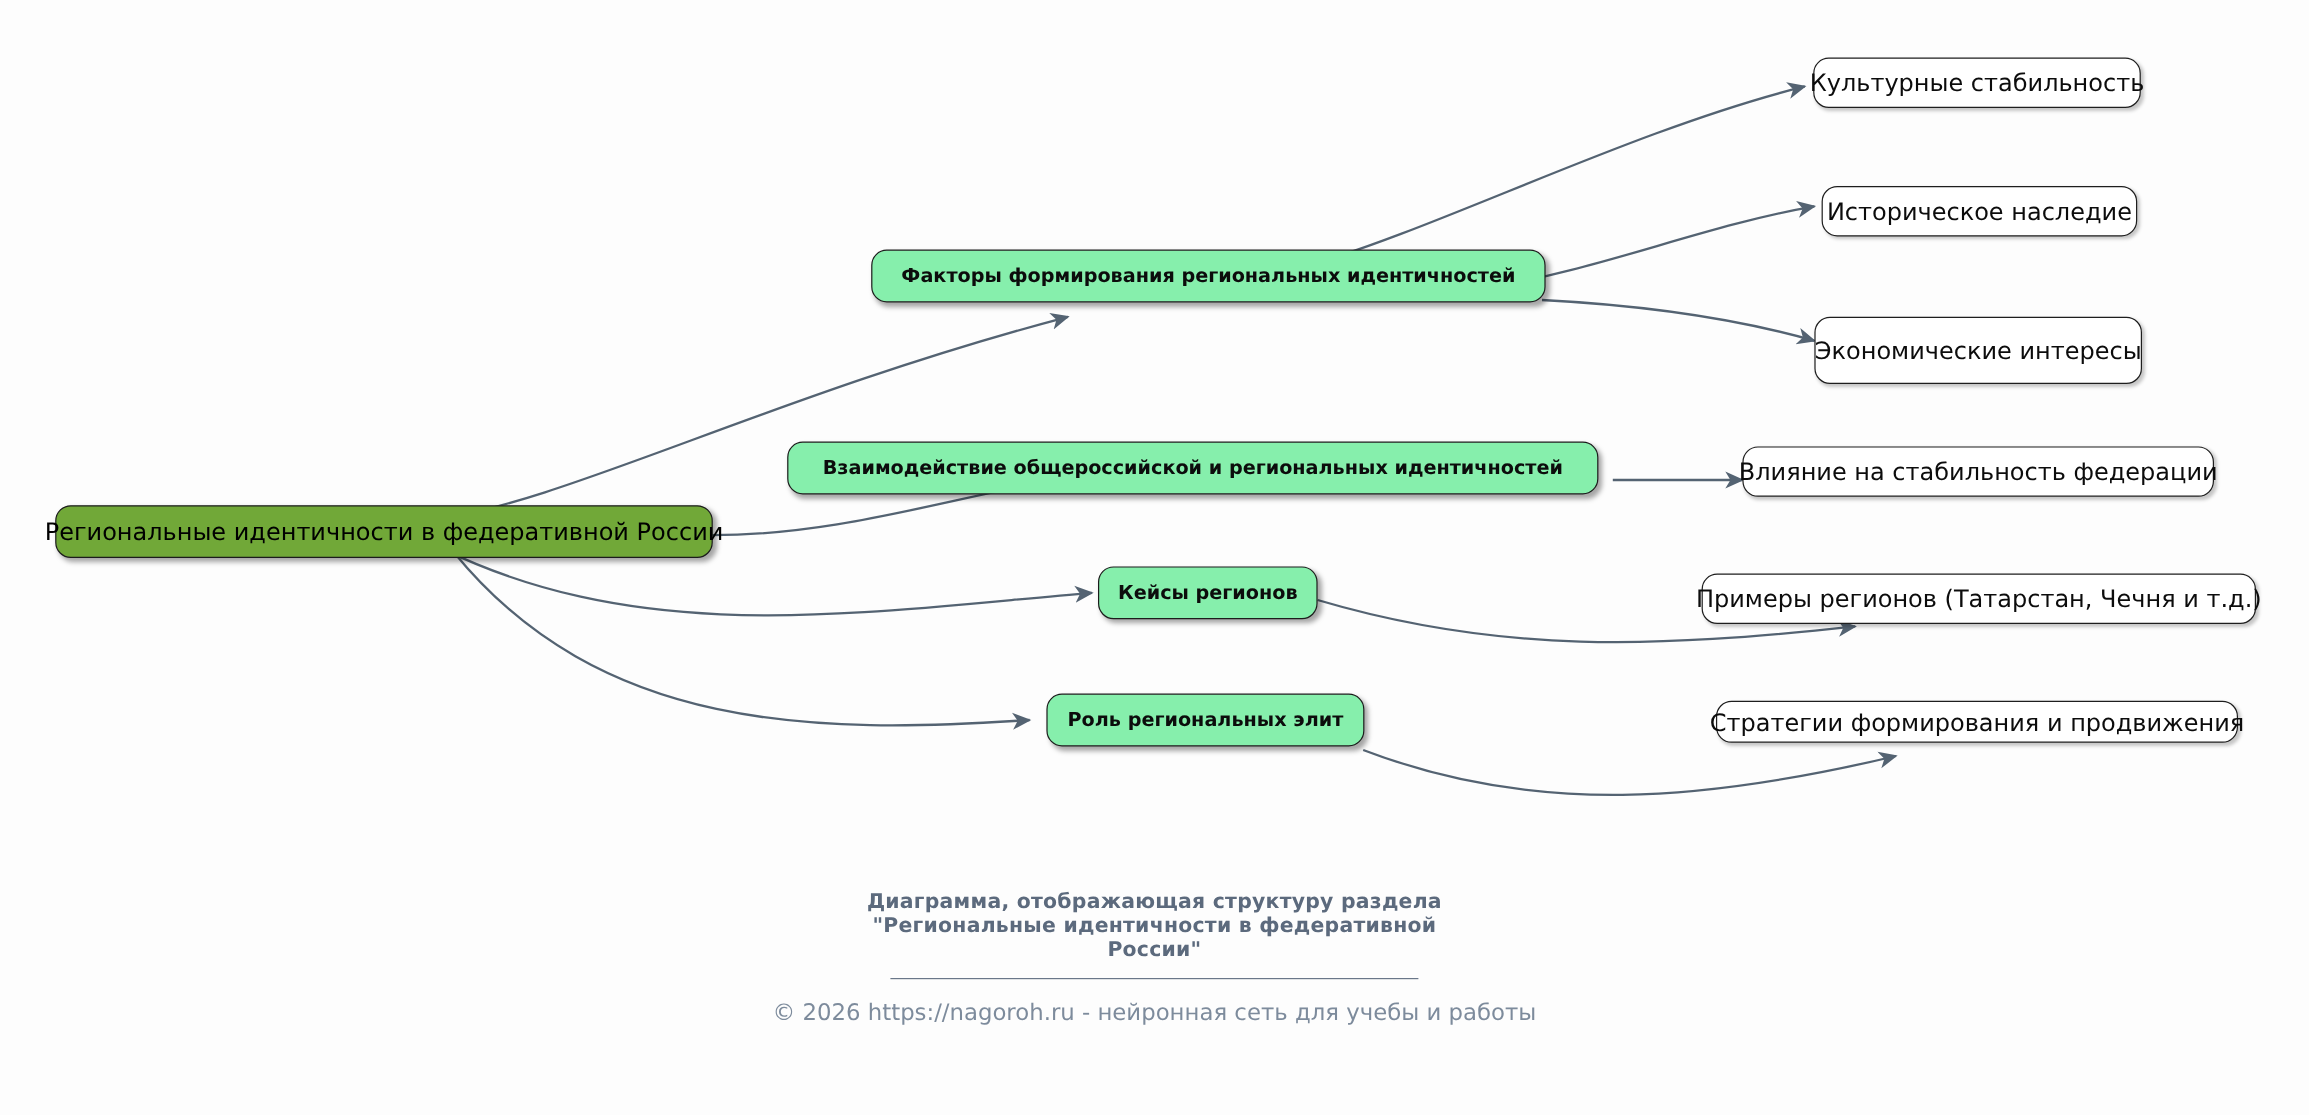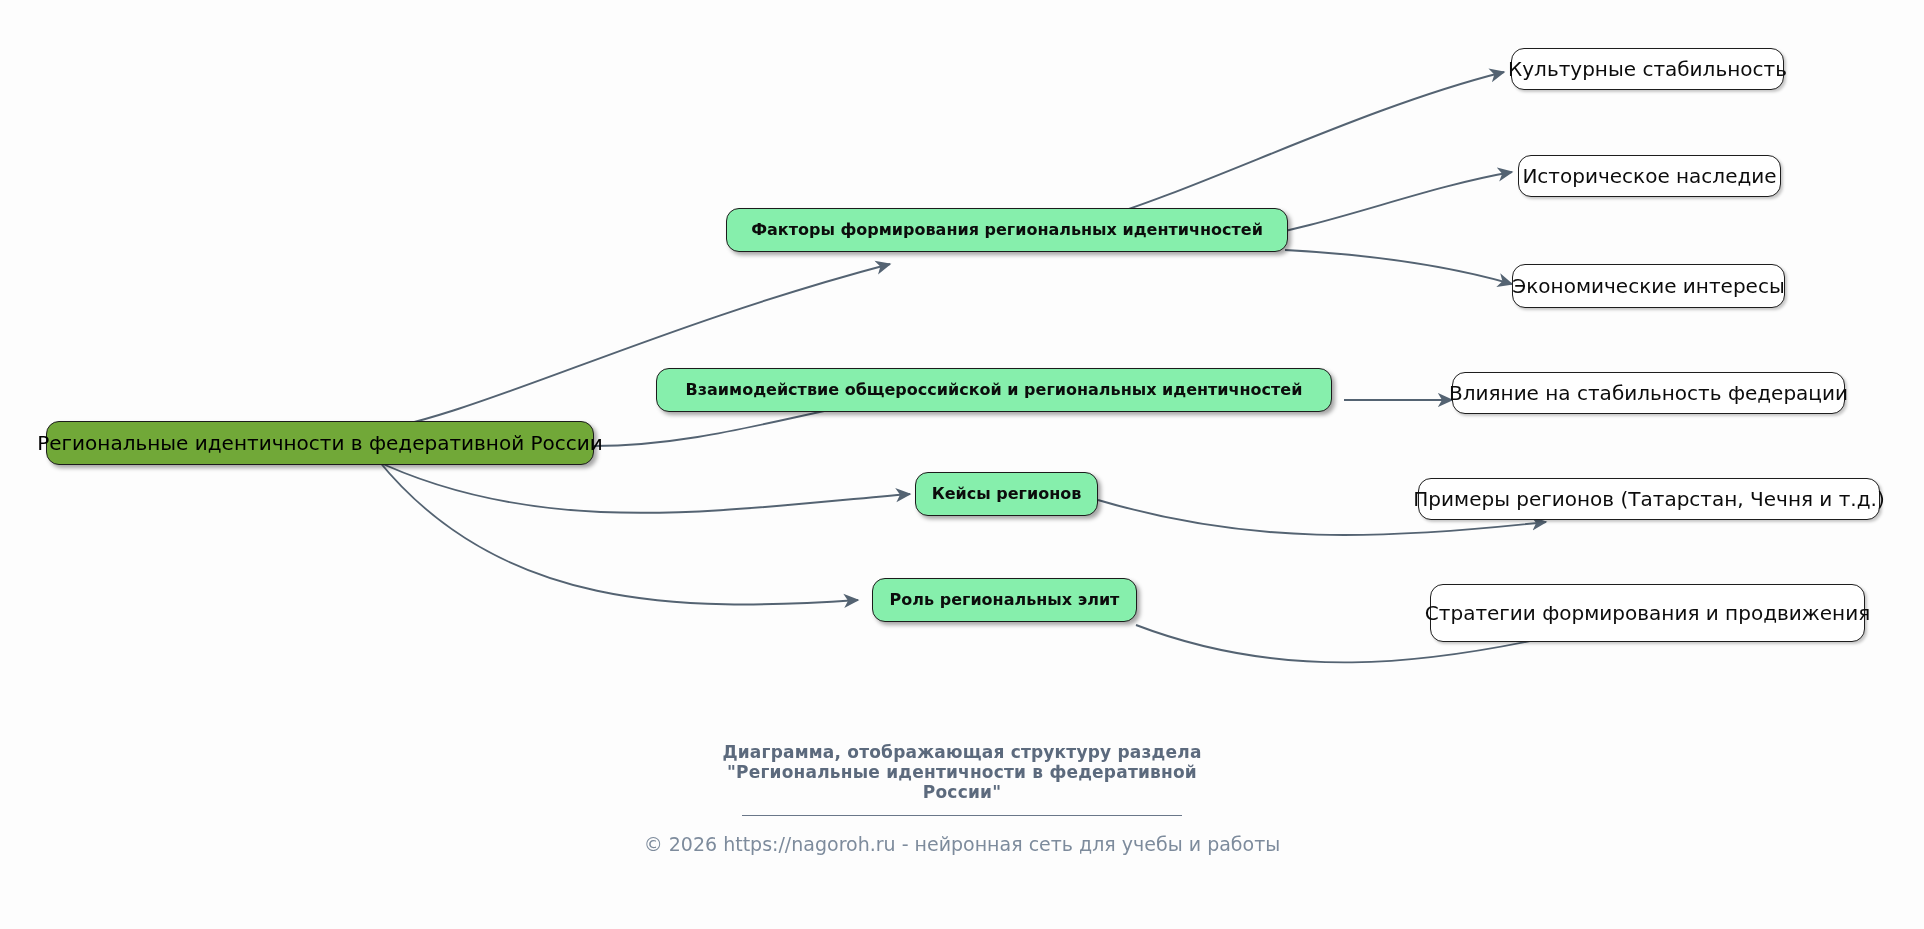--- a/index.html
+++ b/index.html
@@ -145,33 +145,33 @@
   </div>
 
   <div class="node node-leaf" style="left:1511px; top:48px; width:273px; height:42px;">
     <span class="label">Культурные стабильность</span>
   </div>
 
   <div class="node node-leaf" style="left:1518px; top:155px; width:263px; height:42px;">
     <span class="label">Историческое наследие</span>
   </div>
 
-  <div class="node node-leaf" style="left:1512px; top:264px; width:273px; height:44px;">
+  <div class="node node-leaf" style="left:1512px; top:264px; width:273px; height:56px;">
     <span class="label">Экономические интересы</span>
   </div>
 
   <div class="node node-leaf" style="left:1452px; top:372px; width:393px; height:42px;">
     <span class="label">Влияние на стабильность федерации</span>
   </div>
 
   <div class="node node-leaf" style="left:1418px; top:478px; width:462px; height:42px;">
     <span class="label">Примеры регионов (Татарстан, Чечня и т.д.)</span>
   </div>
 
-  <div class="node node-leaf" style="left:1430px; top:584px; width:435px; height:58px;">
+  <div class="node node-leaf" style="left:1430px; top:584px; width:435px; height:35px;">
     <span class="label">Стратегии формирования и продвижения</span>
   </div>
 
   <div id="caption-block">
     <div class="caption-line">Диаграмма, отображающая структуру раздела</div>
     <div class="caption-line">"Региональные идентичности в федеративной</div>
     <div class="caption-line">России"</div>
     <div id="caption-rule"></div>
   </div>
 

